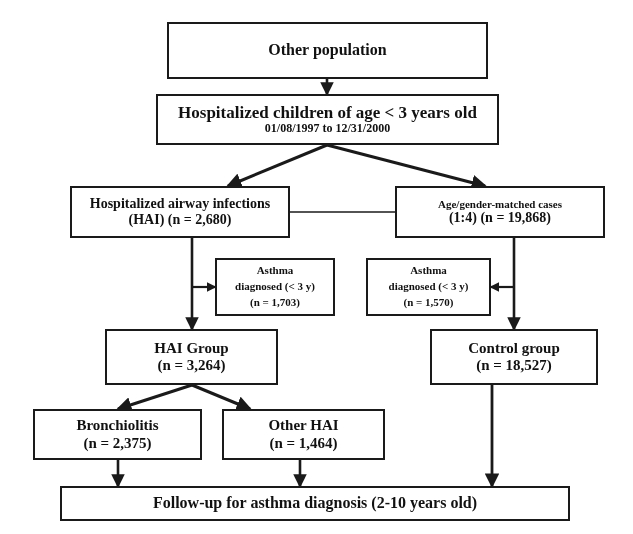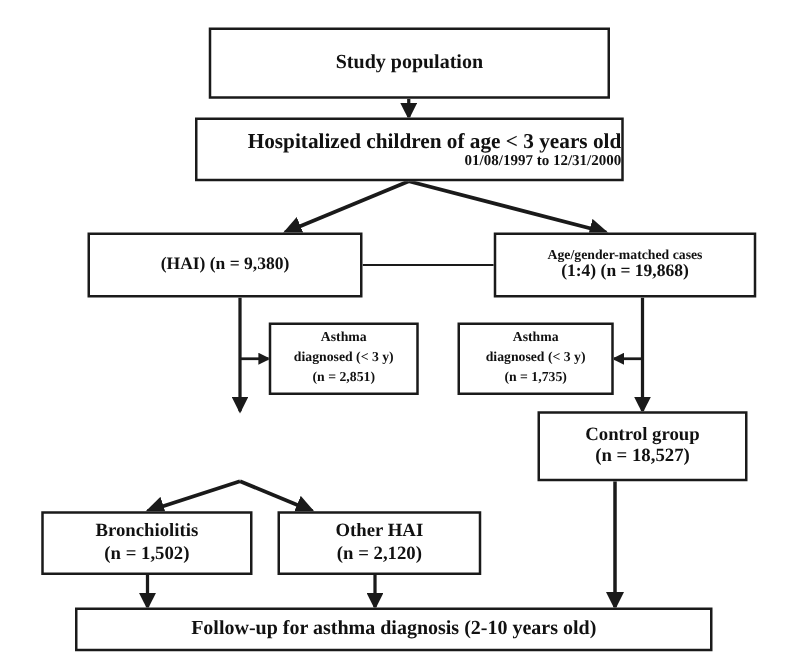--- a/index.html
+++ b/index.html
@@ -111,62 +111,67 @@
     <line x1="192" y1="385" x2="250" y2="409" stroke="#1a1a1a" stroke-width="3" marker-end="url(#arrow)"></line>
 
     <line x1="118" y1="460" x2="118" y2="486" stroke="#1a1a1a" stroke-width="2.6" marker-end="url(#arrow)"></line>
 
     <line x1="300" y1="460" x2="300" y2="486" stroke="#1a1a1a" stroke-width="2.6" marker-end="url(#arrow)"></line>
 
     <line x1="492" y1="385" x2="492" y2="486" stroke="#1a1a1a" stroke-width="2.8" marker-end="url(#arrow)"></line>
   </svg>
 
   <div class="node" id="n-study" style="left:167px; top:22px; width:321px; height:57px;">
-    <div class="l1">Study population</div>
+    <div class="l1">Other population</div>
   </div>
 
-  <div class="node" id="n-hosp" style="left:156px; top:94px; width:343px; height:51px;align-items:flex-end;">
+  <div class="node" id="n-hosp" style="left:156px; top:94px; width:343px; height:51px;">
     <div class="l1">Hospitalized children of age &lt; 3 years old</div>
     <div class="l2">01/08/1997 to 12/31/2000</div>
   </div>
 
   <div class="node" id="n-hai" style="left:70px; top:186px; width:220px; height:52px;">
-    <div class="l2">(HAI) (n = 9,380)</div>
+    <div class="l1">Hospitalized airway infections</div>
+    <div class="l2">(HAI) (n = 2,680)</div>
   </div>
 
   <div class="node" id="n-matched" style="left:395px; top:186px; width:210px; height:52px;">
     <div class="l1">Age/gender-matched cases</div>
     <div class="l2">(1:4) (n = 19,868)</div>
   </div>
 
   <div class="node" id="n-excl-left" style="left:215px; top:258px; width:120px; height:58px;">
     <div class="l1">Asthma</div>
     <div class="l2">diagnosed (&lt; 3 y)</div>
-    <div class="l3">(n = 2,851)</div>
+    <div class="l3">(n = 1,703)</div>
   </div>
 
   <div class="node" id="n-excl-right" style="left:366px; top:258px; width:125px; height:58px;">
     <div class="l1">Asthma</div>
     <div class="l2">diagnosed (&lt; 3 y)</div>
-    <div class="l3">(n = 1,735)</div>
+    <div class="l3">(n = 1,570)</div>
   </div>
 
+  <div class="node" id="n-haigroup" style="left:105px; top:329px; width:173px; height:56px;">
+    <div class="l1">HAI Group</div>
+    <div class="l2">(n = 3,264)</div>
+  </div>
 
   <div class="node" id="n-control" style="left:430px; top:329px; width:168px; height:56px;">
     <div class="l1">Control group</div>
     <div class="l2">(n = 18,527)</div>
   </div>
 
   <div class="node" id="n-bronch" style="left:33px; top:409px; width:169px; height:51px;text-align:center;">
     <div class="l1">Bronchiolitis</div>
-    <div class="l2">(n = 1,502)</div>
+    <div class="l2">(n = 2,375)</div>
   </div>
 
   <div class="node" id="n-other" style="left:222px; top:409px; width:163px; height:51px;text-align:right;">
     <div class="l1">Other HAI</div>
-    <div class="l2">(n = 2,120)</div>
+    <div class="l2">(n = 1,464)</div>
   </div>
 
   <div class="node" id="n-followup" style="left:60px; top:486px; width:510px; height:35px;">
     <div class="l1">Follow-up for asthma diagnosis (2-10 years old)</div>
   </div>
 
 </div>
 
 </body></html>

